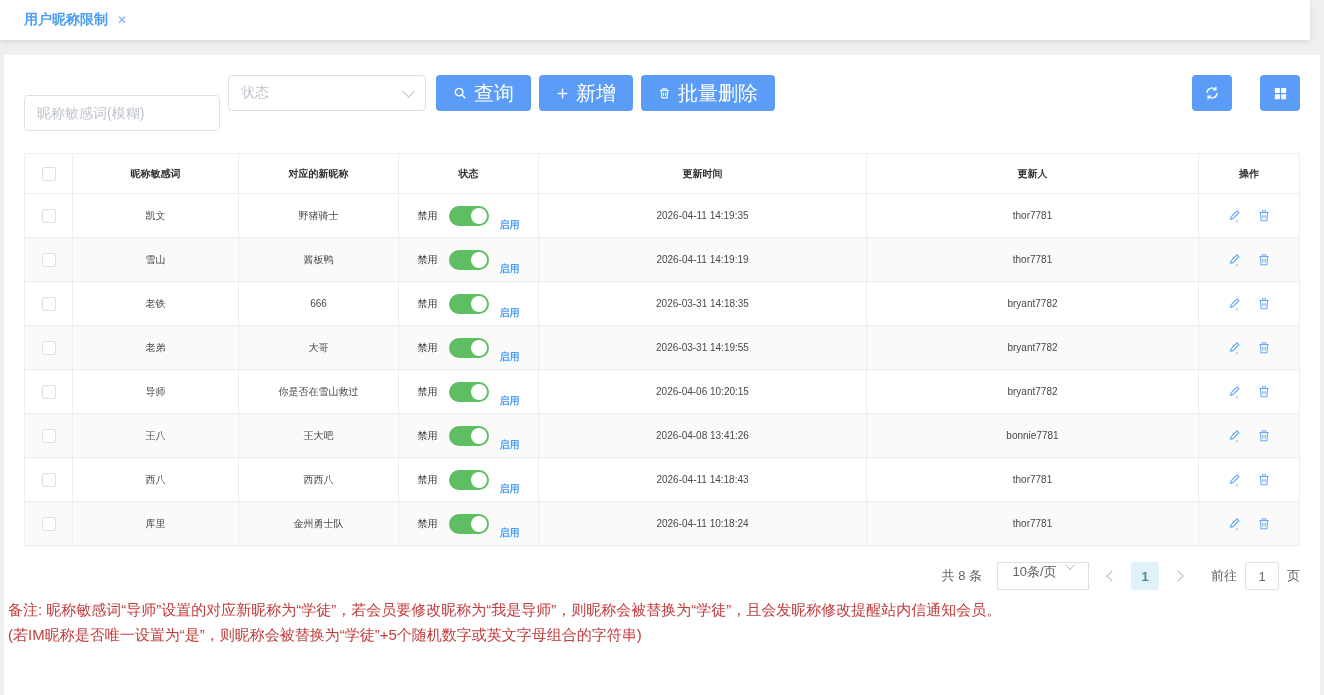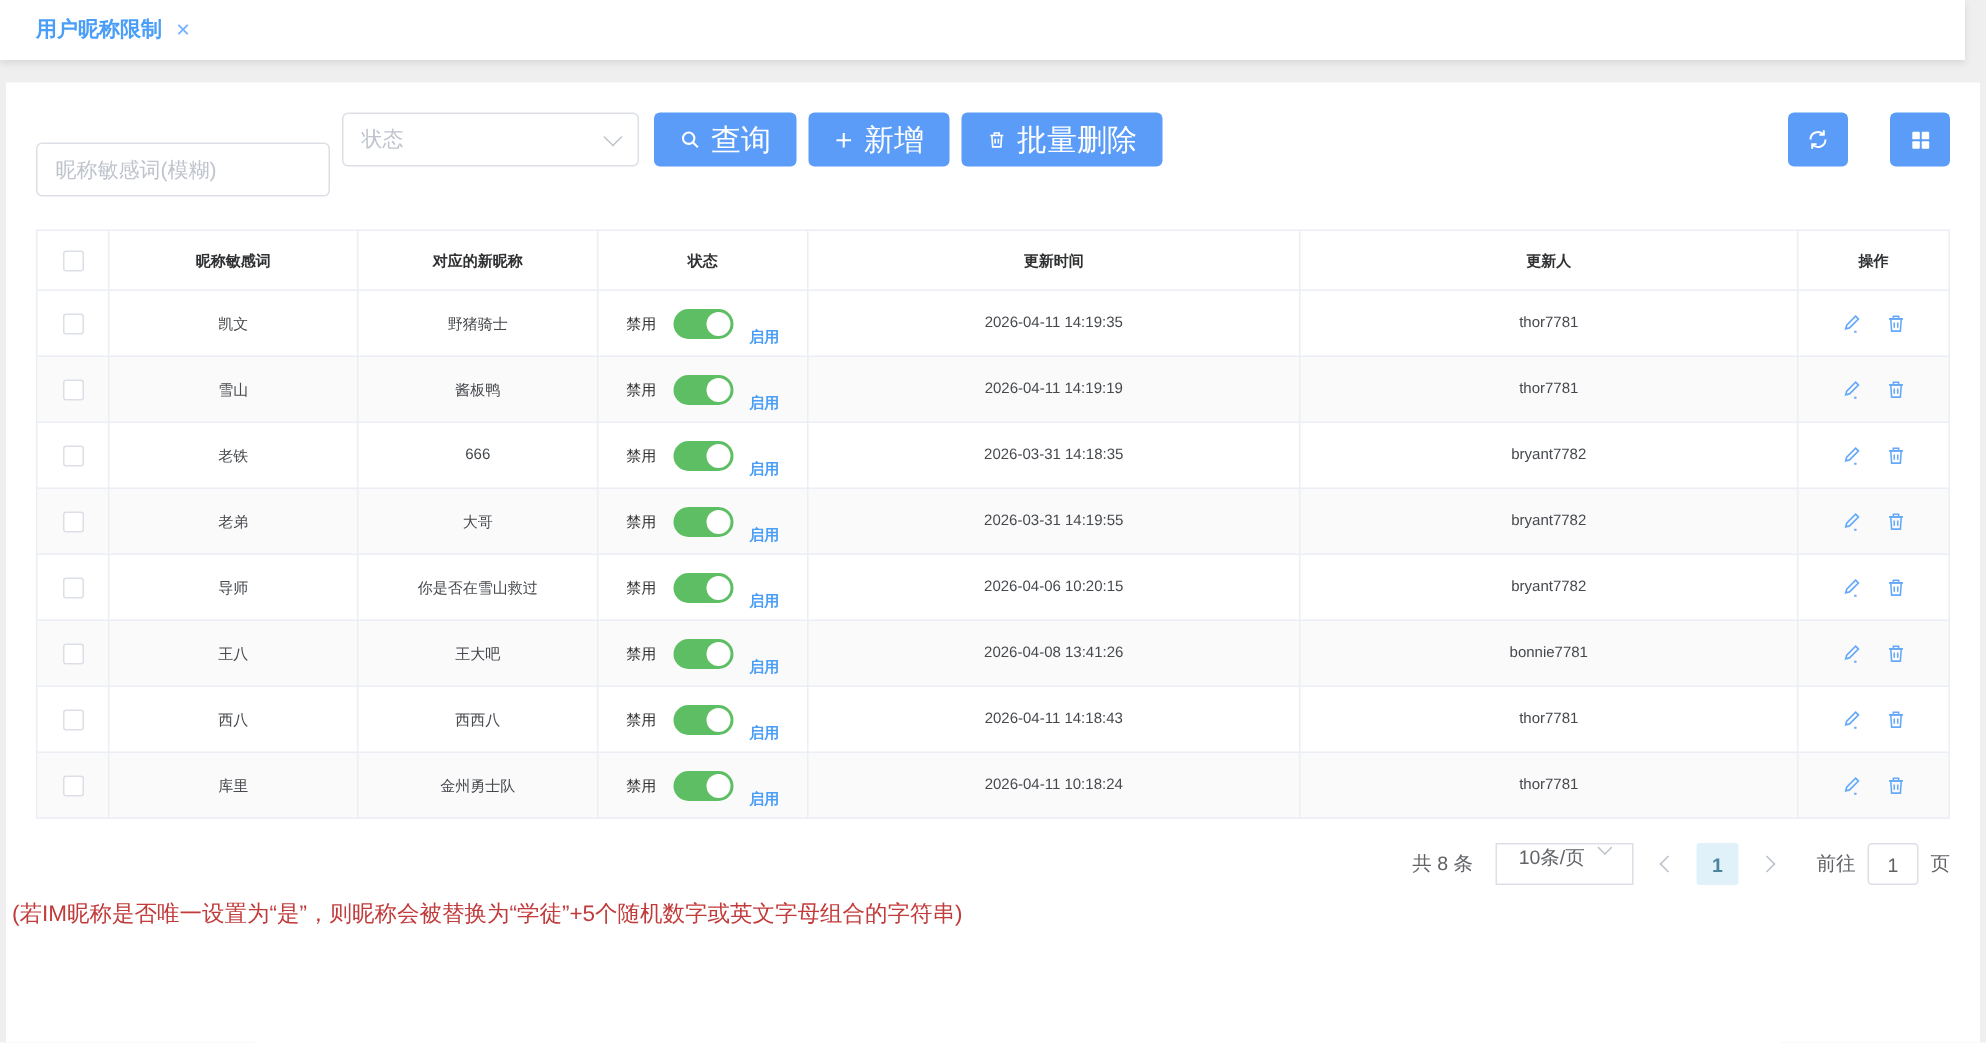--- a/index.html
+++ b/index.html
@@ -491,16 +491,17 @@
         <span class="c right"></span>
       </div>
     <div class="pg-goto">
       <span>前往</span>
       <input value="1" style="">
       <span>页</span>
     </div>
   </div>
 
   <div class="notes">
+    <div>备注: 昵称敏感词“导师”设置的对应新昵称为“学徒”，若会员要修改昵称为“我是导师”，则昵称会被替换为“学徒”，且会发昵称修改提醒站内信通知会员。</div>
     <div>(若IM昵称是否唯一设置为“是”，则昵称会被替换为“学徒”+5个随机数字或英文字母组合的字符串)</div>
   </div>
 
 </div>
 
 </body></html>

